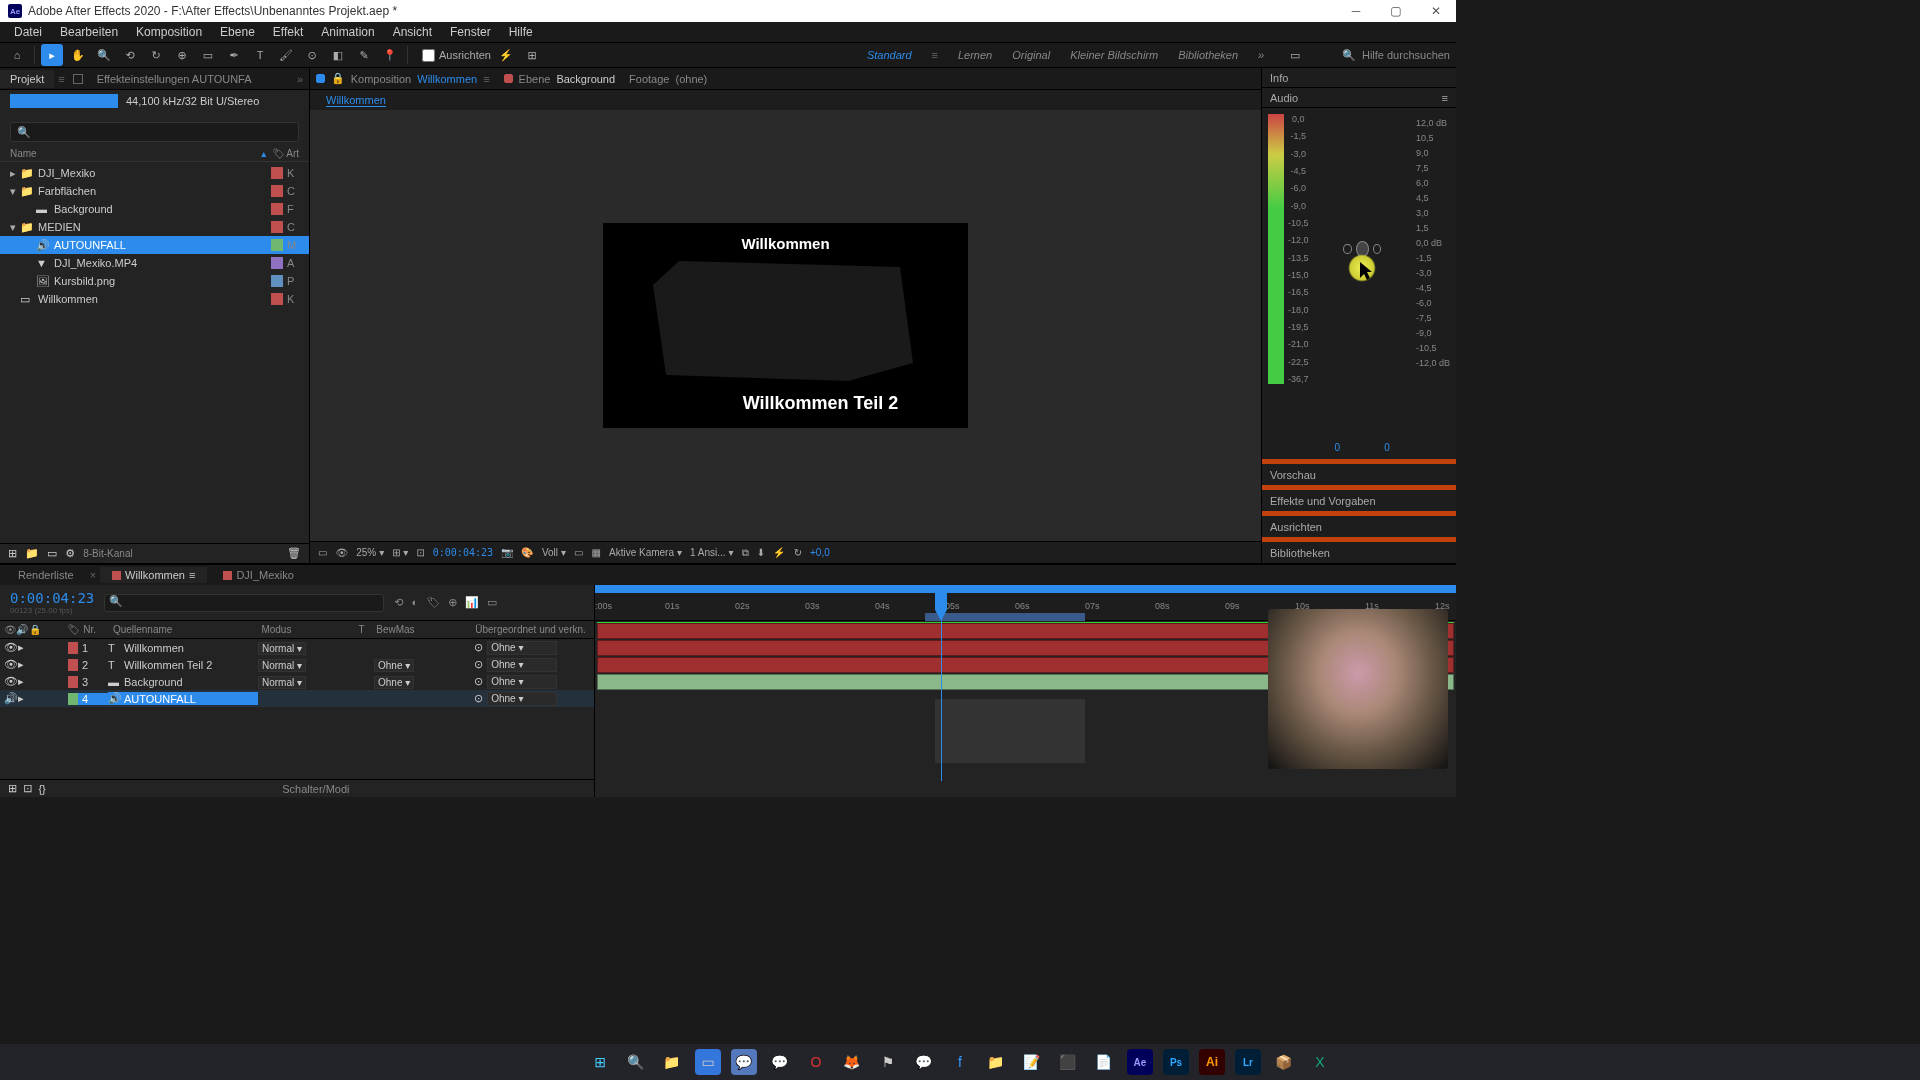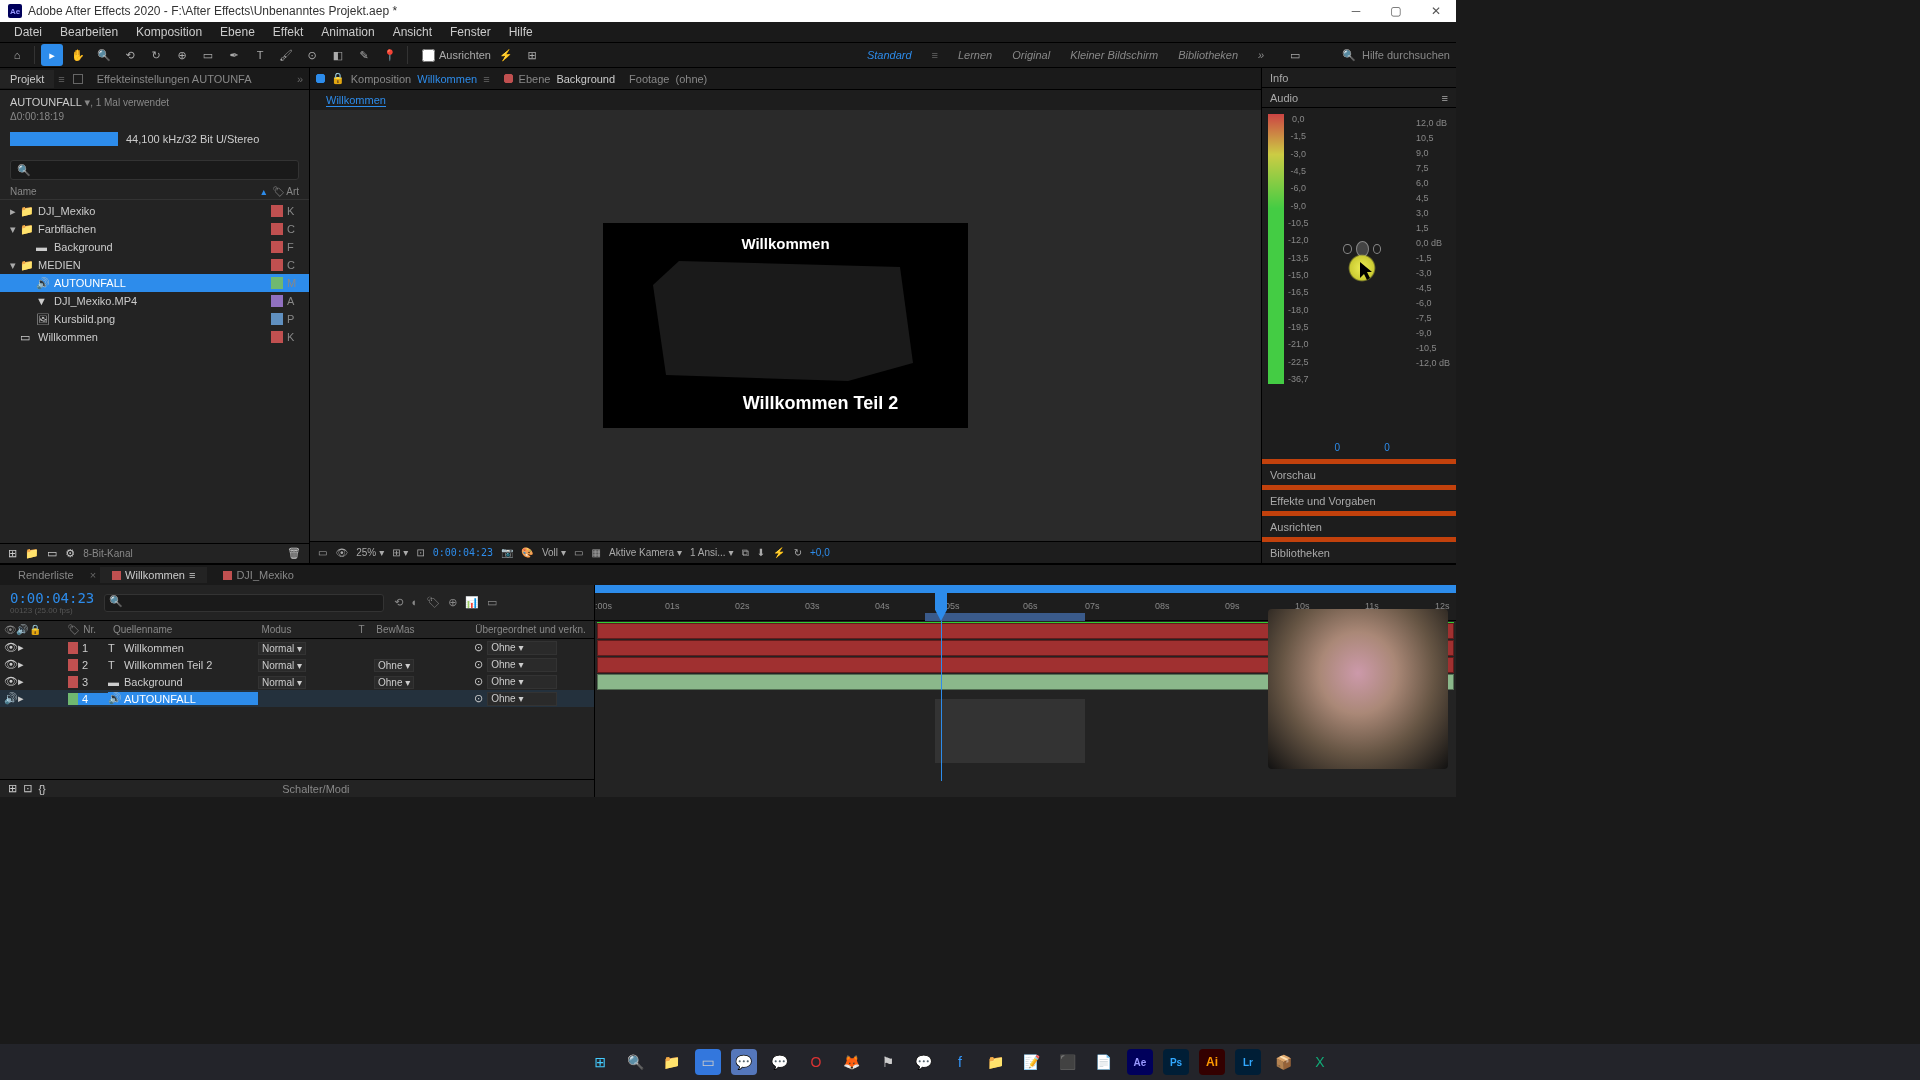--- a/index.html
+++ b/index.html
@@ -209,24 +209,20 @@
 <div class="main">
 
   <div class="project-panel">
     <div class="panel-tabs">
       <span class="ptab active">Projekt</span>
       <span style="color:#666;padding:0 4px">≡</span>
       <span style="width:10px;height:10px;border:1px solid #666;margin:0 4px"></span>
       <span class="ptab">Effekteinstellungen AUTOUNFA</span>
       <span style="margin-left:auto;padding:0 6px;color:#666">»</span>
     </div>
-    <div class="project-header">
-      <div><span class="asset-name">AUTOUNFALL</span> <span style="color:#888">▾</span><span class="asset-meta">, 1 Mal verwendet</span></div>
-      <div class="asset-meta">Δ0:00:18:19</div>
-    </div>
     <div class="waveform-row">
       <div class="waveform"></div>
       <span class="asset-meta">44,100 kHz/32 Bit U/Stereo</span>
     </div>
     <div class="project-search">
       <span style="color:#666">🔍</span>
     </div>
     <div class="project-columns">
       <span class="col-name">Name</span>
       <span style="color:#2d8ceb;margin-right:6px">▴</span>
@@ -536,21 +532,21 @@
     <div class="tl-right">
       <div class="tl-ruler">
         <div class="scrollbar-top"></div>
         <div id="ruler-ticks">
             <span class="tick" style="left: 0px;">:00s</span>
             <span class="tick" style="left: 70px;">01s</span>
             <span class="tick" style="left: 140px;">02s</span>
             <span class="tick" style="left: 210px;">03s</span>
             <span class="tick" style="left: 280px;">04s</span>
             <span class="tick" style="left: 350px;">05s</span>
-            <span class="tick" style="left: 420px; margin-left: 8px;">06s</span>
+            <span class="tick" style="left: 420px;">06s</span>
             <span class="tick" style="left: 490px;">07s</span>
             <span class="tick" style="left: 560px;">08s</span>
             <span class="tick" style="left: 630px;">09s</span>
             <span class="tick" style="left: 700px;">10s</span>
             <span class="tick" style="left: 770px;">11s</span>
             <span class="tick" style="left: 840px;">12s</span>
           </div>
         <div class="workarea" style="left:330px;width:160px"></div>
         <div class="playhead" style="left:340px"></div>
       </div>

